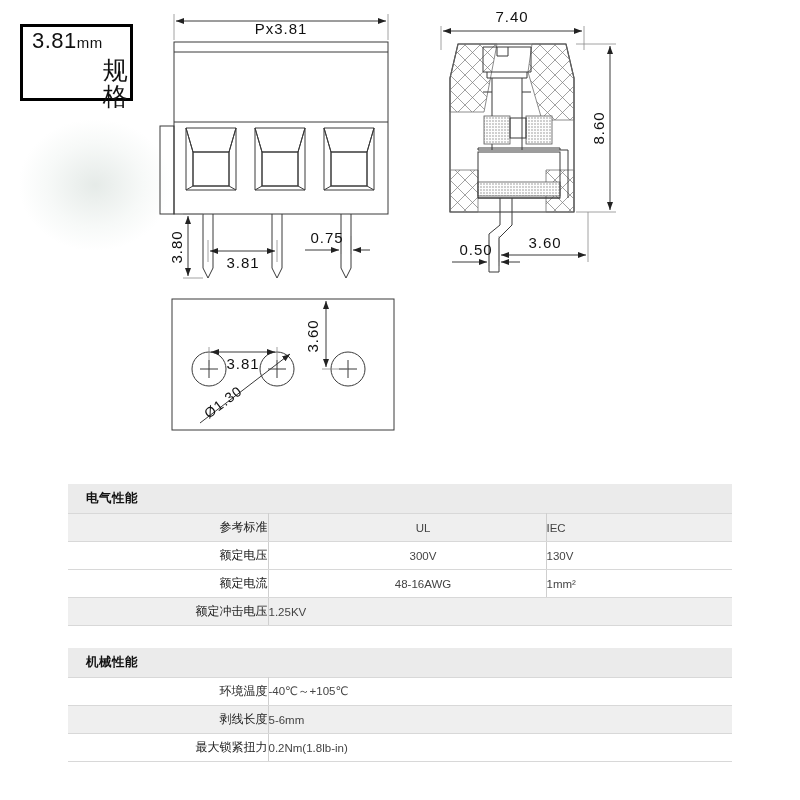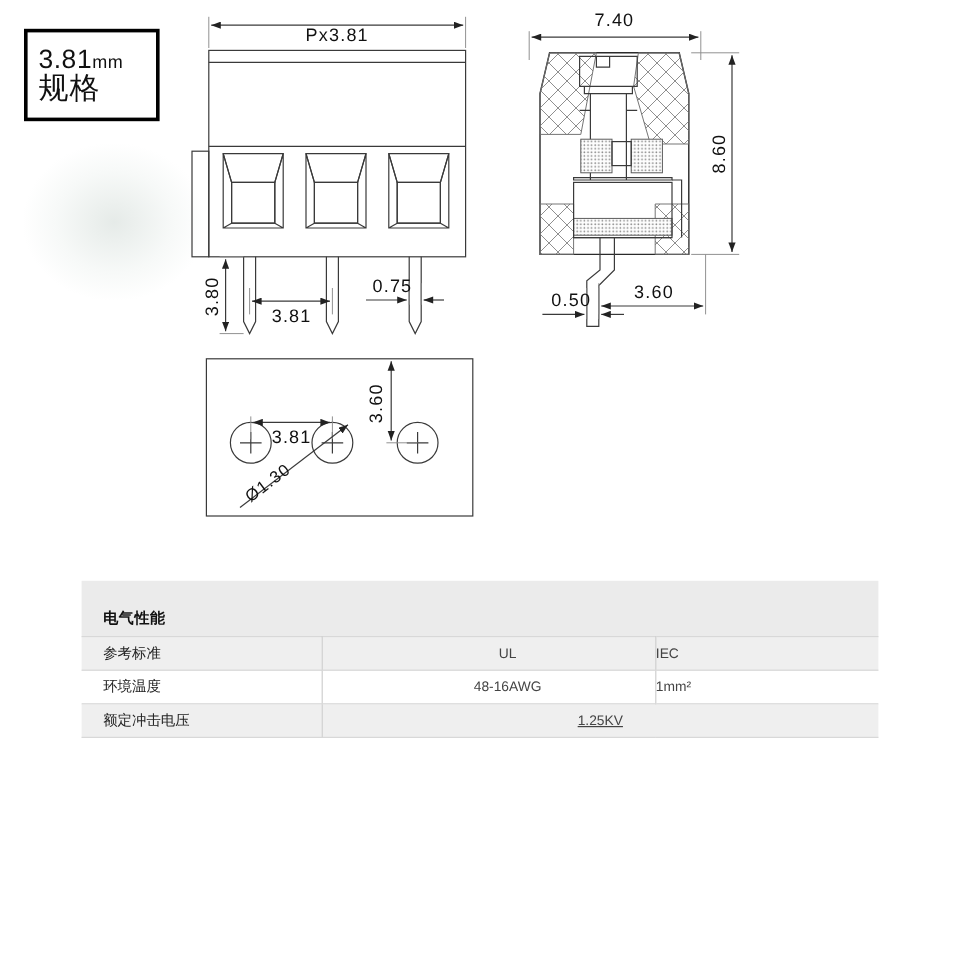--- a/index.html
+++ b/index.html
@@ -25,70 +25,69 @@
   .drawing{position:absolute;left:0;top:0;width:702px;height:470px;}
   .drawing svg{display:block;}
 
   
   .badge{
     position:absolute;left:20px;top:24px;
     width:113px;height:77px;
     border:3px solid #000;
     background:#fff;
     box-sizing:border-box;
-    display:flex;flex-direction:column;
+    display:flex;flex-direction:row;
     align-items:flex-start;justify-content:center;
     padding:2px 0 2px 9px;
   }
   .badge-line1{font-size:22px;line-height:1.05;letter-spacing:.5px;color:#111;white-space:nowrap;}
   .badge-line1 .unit{font-size:15px;}
-  .badge-line2{font-size:25px;line-height:1.05;letter-spacing:1px;color:#111;}
+  .badge-line2{font-size:25px;line-height:1.05;letter-spacing:1px;color:#111;margin-top:28px;}
 
   
   .tables{position:absolute;left:68px;top:484px;width:664px;}
   table{border-collapse:collapse;width:664px;table-layout:fixed;font-size:11.5px;color:#333;}
   table + .spacer{height:22px;}
   .sec-head td{
     background:#ebebeb;
     font-weight:bold;
     font-size:12.5px;
     color:#111;
-    padding:23px 0 6px 18px;
+    padding:6px 0 6px 18px;
     border:none;
     letter-spacing:.5px;
   }
   tbody tr.data td{
     height:27px;
     border-top:1px solid #d8d8d8;
     border-bottom:1px solid #d8d8d8;
     padding:0;
   }
   tr.data td.lbl{
     padding-left:18px;
-    text-align:left;
+    text-align:right;
     border-right:1px solid #cfcfcf;
     color:#222;
     font-size:12px;
   }
   tr.data td.mid{
     text-align:center;
     border-right:1px solid #cfcfcf;
     color:#444;
     padding-left:32px;
   }
   tr.data td.right{
     text-align:left;
     padding-right:34px;
     color:#444;
   }
   tr.data td.full{
-    text-align:center;
+    text-align:left;
     color:#444;
     border-right:none;
-    text-decoration:underline;
   }
   tr.zebra td{background:#efefef;}
   tr.plain td{background:#ffffff;}
   .col-a{width:200px;}
   .col-b{width:278px;}
   .col-c{width:186px;}
 
   
   .ln{fill:none;stroke:#3a3a3a;stroke-width:1;}
   .ln-th{fill:none;stroke:#2b2b2b;stroke-width:1.2;}
@@ -269,28 +268,57 @@
       <tbody>
         <tr class="sec-head">
           <td colspan="3">电气性能</td>
         </tr>
         <tr class="data zebra">
           <td class="lbl">参考标准</td>
           <td class="mid">UL</td>
           <td class="right">IEC</td>
         </tr>
         <tr class="data plain">
-          <td class="lbl">环境温度</td>
+          <td class="lbl">额定电压</td>
+          <td class="mid">300V</td>
+          <td class="right">130V</td>
+        </tr>
+        <tr class="data plain">
+          <td class="lbl">额定电流</td>
           <td class="mid">48-16AWG</td>
           <td class="right">1mm²</td>
         </tr>
         <tr class="data zebra">
           <td class="lbl">额定冲击电压</td>
           <td class="full" colspan="2">1.25KV</td>
         </tr>
       </tbody>
     </table>
 
     <div class="spacer"></div>
 
+    <table>
+      <colgroup>
+          <col class="col-a">
+          <col class="col-b">
+          <col class="col-c">
+        </colgroup>
+      <tbody>
+        <tr class="sec-head">
+          <td colspan="3">机械性能</td>
+        </tr>
+        <tr class="data plain">
+          <td class="lbl">环境温度</td>
+          <td class="full" colspan="2">-40℃～+105℃</td>
+        </tr>
+        <tr class="data zebra">
+          <td class="lbl">剥线长度</td>
+          <td class="full" colspan="2">5-6mm</td>
+        </tr>
+        <tr class="data plain">
+          <td class="lbl">最大锁紧扭力</td>
+          <td class="full" colspan="2">0.2Nm(1.8lb-in)</td>
+        </tr>
+      </tbody>
+    </table>
 
   </div>
 </div>
 
 </body></html>

